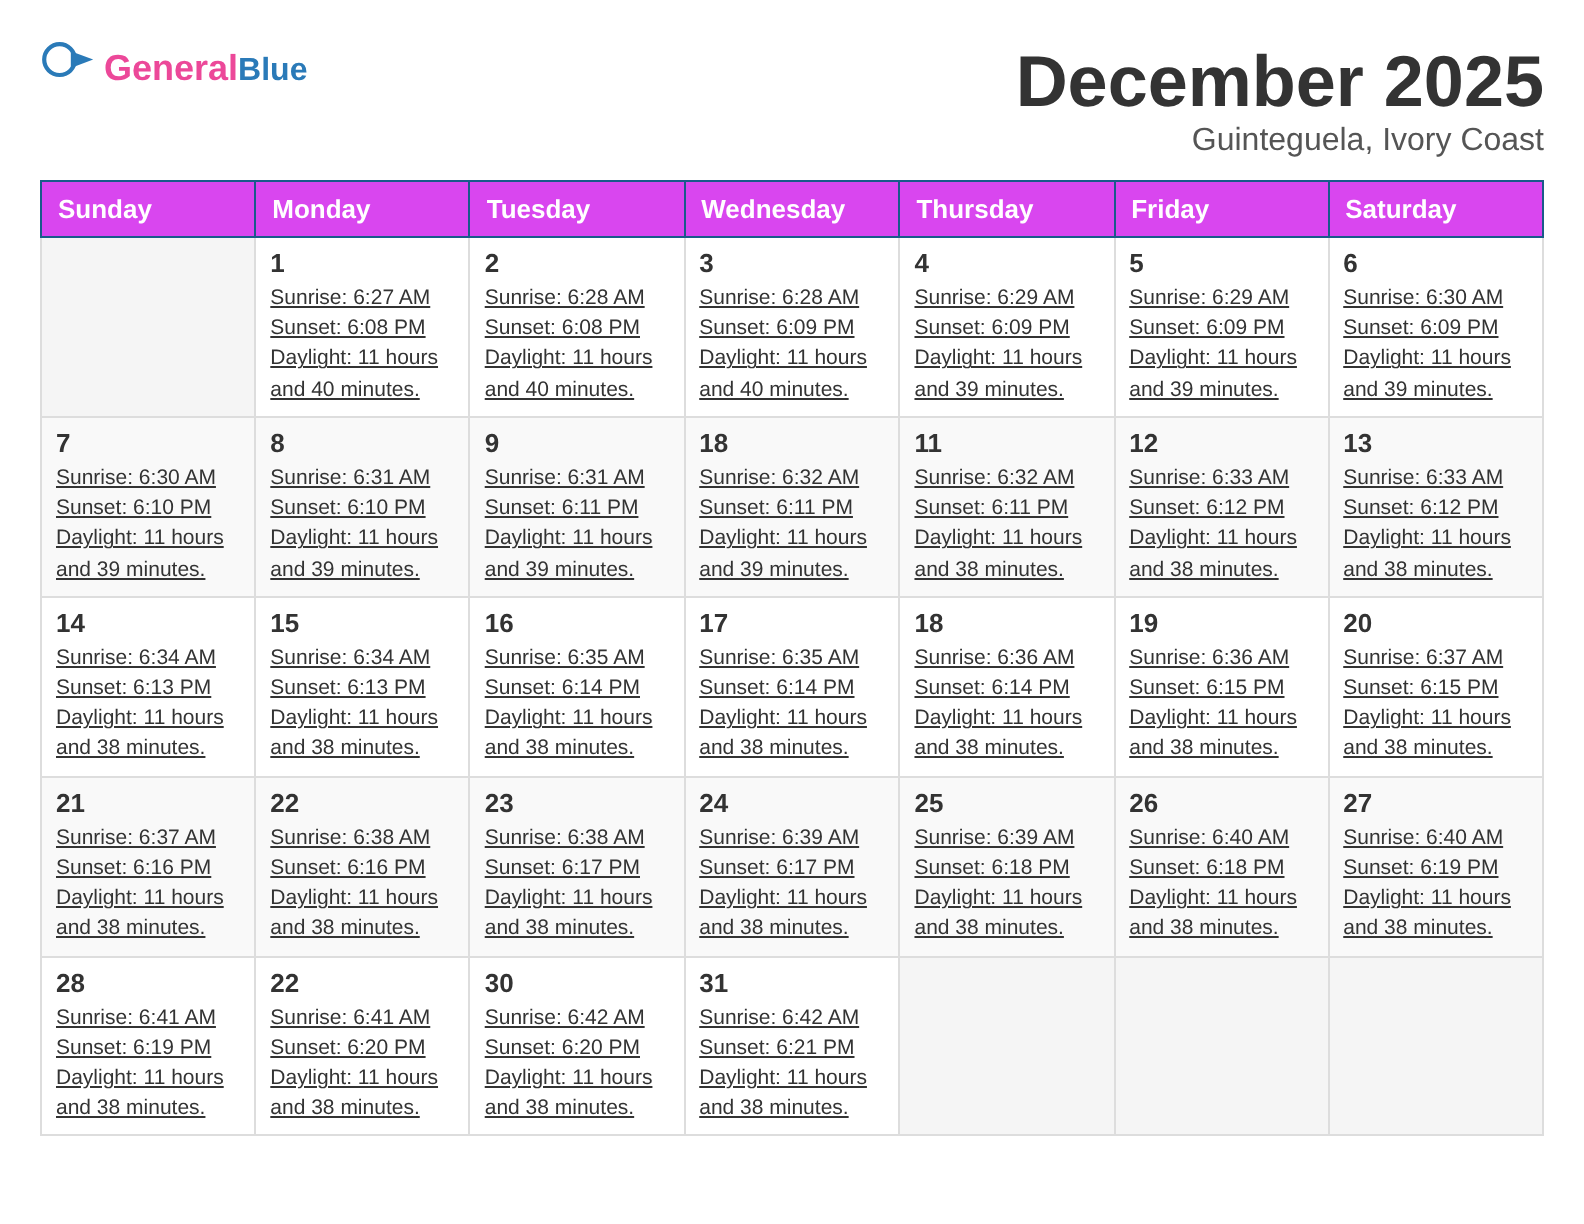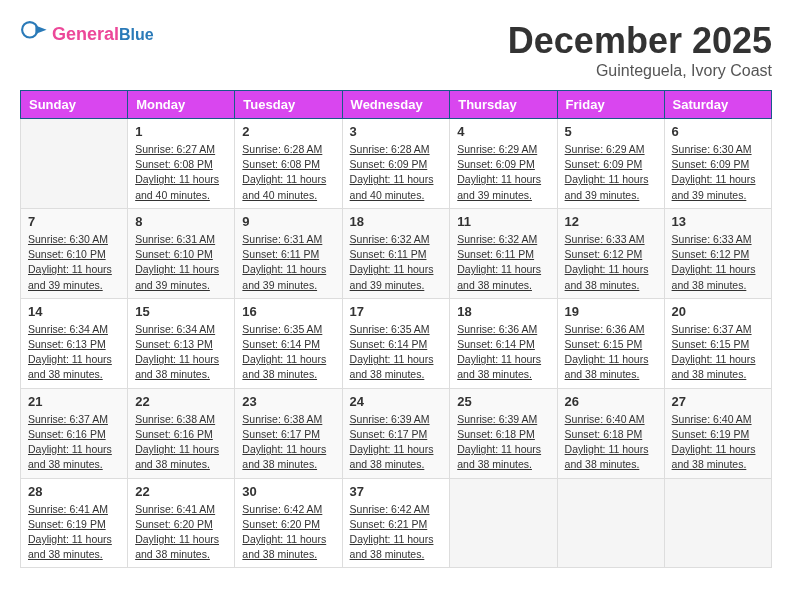--- a/index.html
+++ b/index.html
@@ -246,21 +246,21 @@
         </td>
         <td>
           <span class="day-number">22</span>
           <div class="day-info">Sunrise: 6:41 AM<br>Sunset: 6:20 PM<br>Daylight: 11 hours and 38 minutes.</div>
         </td>
         <td>
           <span class="day-number">30</span>
           <div class="day-info">Sunrise: 6:42 AM<br>Sunset: 6:20 PM<br>Daylight: 11 hours and 38 minutes.</div>
         </td>
         <td>
-          <span class="day-number">37</span>
+          <span class="day-number">31</span>
           <div class="day-info">Sunrise: 6:42 AM<br>Sunset: 6:21 PM<br>Daylight: 11 hours and 38 minutes.</div>
         </td>
         <td class="empty-cell"></td>
         <td class="empty-cell"></td>
         <td class="empty-cell"></td>
       </tr>
     </tbody>
 </table>
 
 </body></html>

